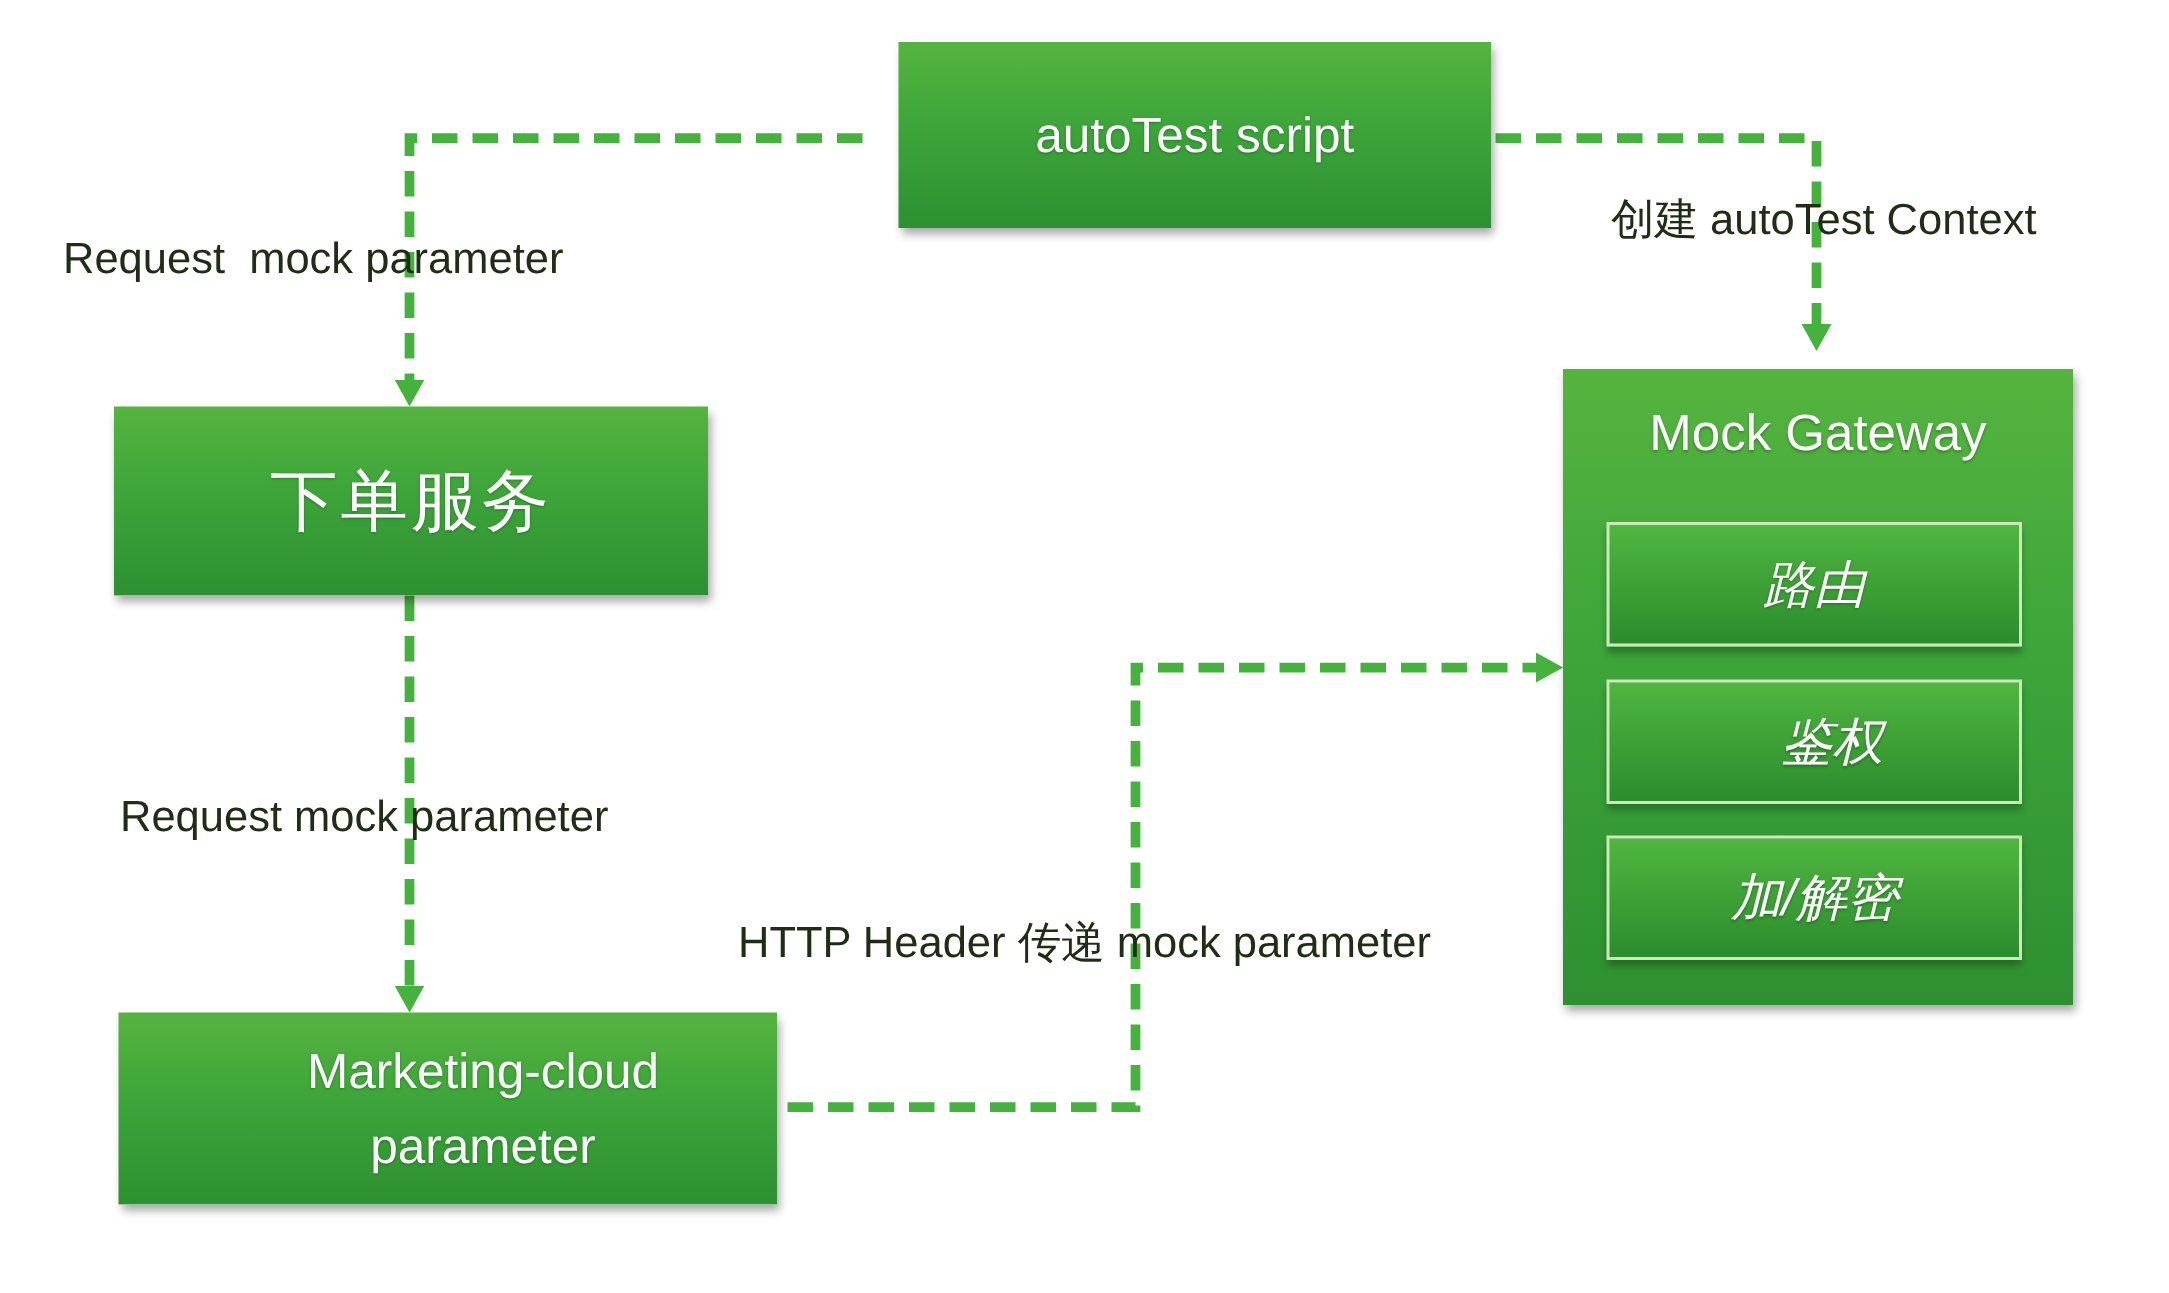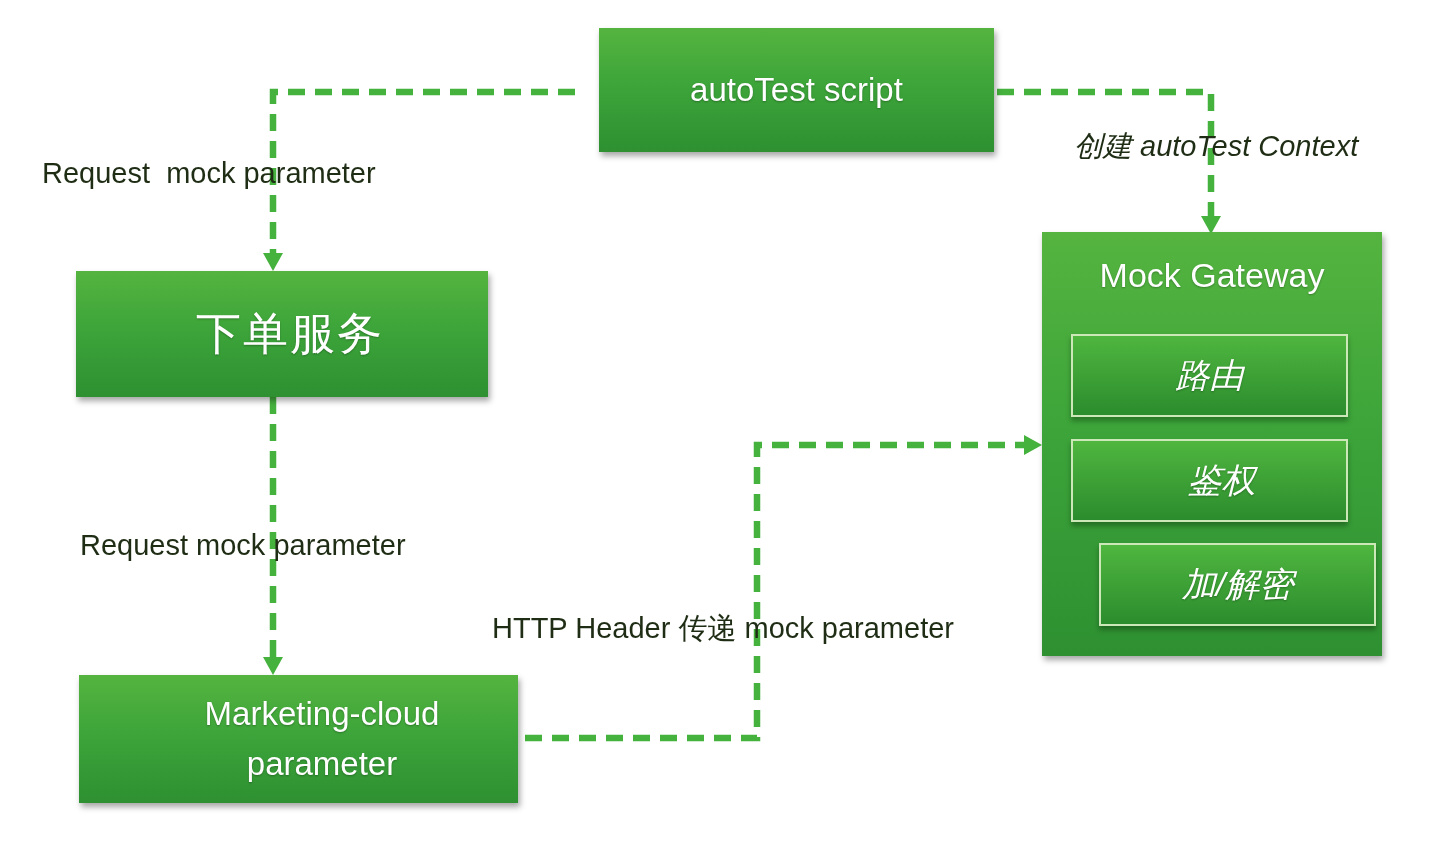--- a/index.html
+++ b/index.html
@@ -31,53 +31,53 @@
   .node{
     position:absolute;z-index:2;
     display:flex;align-items:center;justify-content:center;
     background:linear-gradient(180deg,var(--box-gradient-top,#55b43f) 0%,#3da53a 45%,var(--box-gradient-bottom,#2e9031) 100%);
     color:var(--node-text,#ffffff);
     text-shadow:0 1px 2px rgba(0,0,0,0.28);
     box-shadow:2px 4px 6px rgba(0,0,0,0.35);
     text-align:center;
   }
   .node-autotest{left:575px;top:28px;width:395px;height:124px;font-size:33px;margin-left:24px;}
-  .node-order{left:76px;top:271px;width:396px;height:126px;font-size:45px;letter-spacing:2px;padding-left:16px;}
+  .node-order{left:76px;top:271px;width:396px;height:126px;font-size:45px;letter-spacing:2px;}
   .node-rule{left:79px;top:675px;width:392px;height:128px;font-size:33px;line-height:50px;flex-direction:column;padding-left:47px;}
   .node-gateway{
-    left:1042px;top:232px;width:340px;height:424px;
+    left:1042px;top:246px;width:340px;height:424px;
     display:block;
   }
   .gw-title{
     margin-top:24px;
     text-align:center;
     font-size:34px;
     color:var(--node-text,#ffffff);
   }
   .subbox{
     position:absolute;left:29px;width:277px;height:83px;
     display:flex;align-items:center;justify-content:center;
     background:linear-gradient(180deg,var(--subbox-gradient-top,#4fb63f) 0%,var(--subbox-gradient-bottom,#2b8c2d) 100%);
     border:2px solid var(--subbox-border,#cde8b8);
     box-shadow:0 4px 5px rgba(0,30,0,0.35);
     font-size:34px;
     box-sizing:border-box;
     font-style:italic;
   }
   .subbox-1{top:102px;}
   .subbox-2{top:207px;padding-left:24px;}
-  .subbox-3{top:311px;margin-left:28px;}
+  .subbox-3{top:311px;}
   .edge-label{
     position:absolute;z-index:3;
     color:var(--label-text,#1f2d15);
     font-size:29px;
     white-space:pre;
   }
   .label-req-top{left:42px;top:157px;}
-  .label-create{left:1074px;top:127px;font-style:italic;}
+  .label-create{left:1074px;top:127px;}
   .label-req-bottom{left:80px;top:529px;}
   .label-http{left:492px;top:609px;}
 </style>
 </head>
 <body>
 
 <div class="canvas">
 
   <svg class="edges" viewBox="0 0 1446 862" xmlns="http://www.w3.org/2000/svg">
     <defs>

